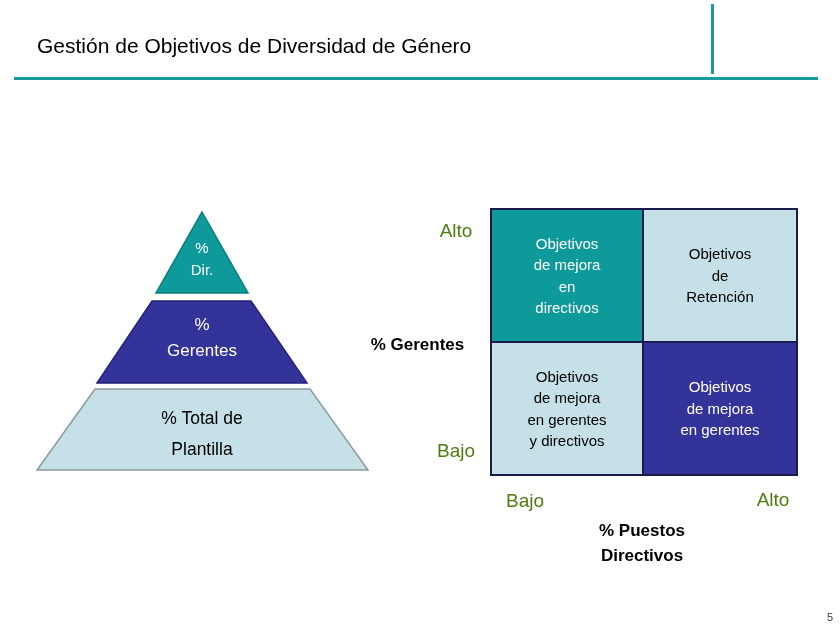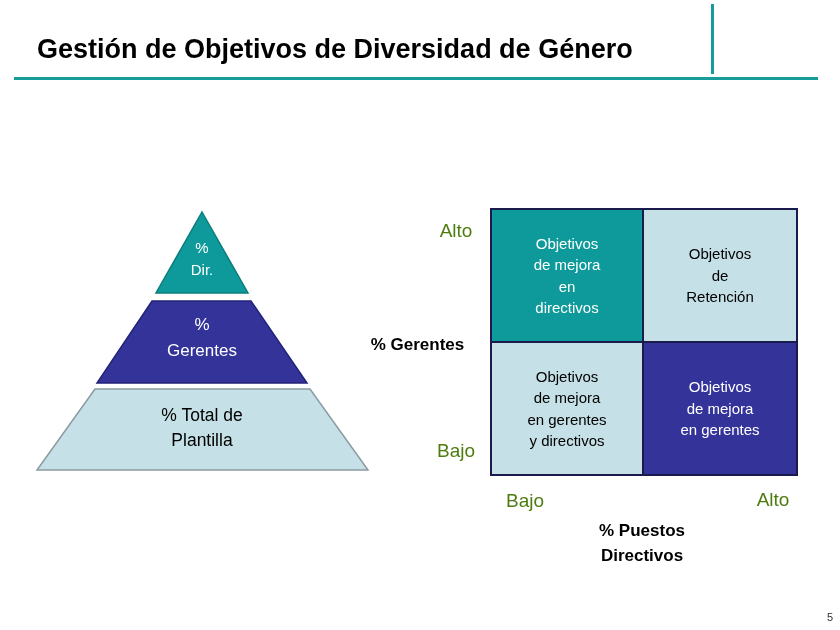--- a/index.html
+++ b/index.html
@@ -13,22 +13,22 @@
     width: 840px;
     height: 630px;
     background: #ffffff;
     overflow: hidden;
   }
   
   .title {
     position: absolute;
     left: 37px;
     top: 34px;
-    font-size: 27px;
-    font-weight: bold;
+    font-size: 21px;
+    font-weight: normal;
     color: #000000;
     letter-spacing: 0px;
     white-space: nowrap;
   }
   .v-rule {
     position: absolute;
     left: 711px;
     top: 4px;
     width: 3px;
     height: 70px;
@@ -69,21 +69,21 @@
     width: 160px;
     font-size: 17px;
     line-height: 26px;
     color: #ffffff;
   }
   .pyr-bottom {
     left: 102px;
     top: 403px;
     width: 200px;
     font-size: 17.5px;
-    line-height: 25px;
+    line-height: 31px;
     color: #000000;
   }
   
   .matrix {
     position: absolute;
     left: 490px;
     top: 208px;
     width: 308px;
     height: 268px;
     display: grid;

